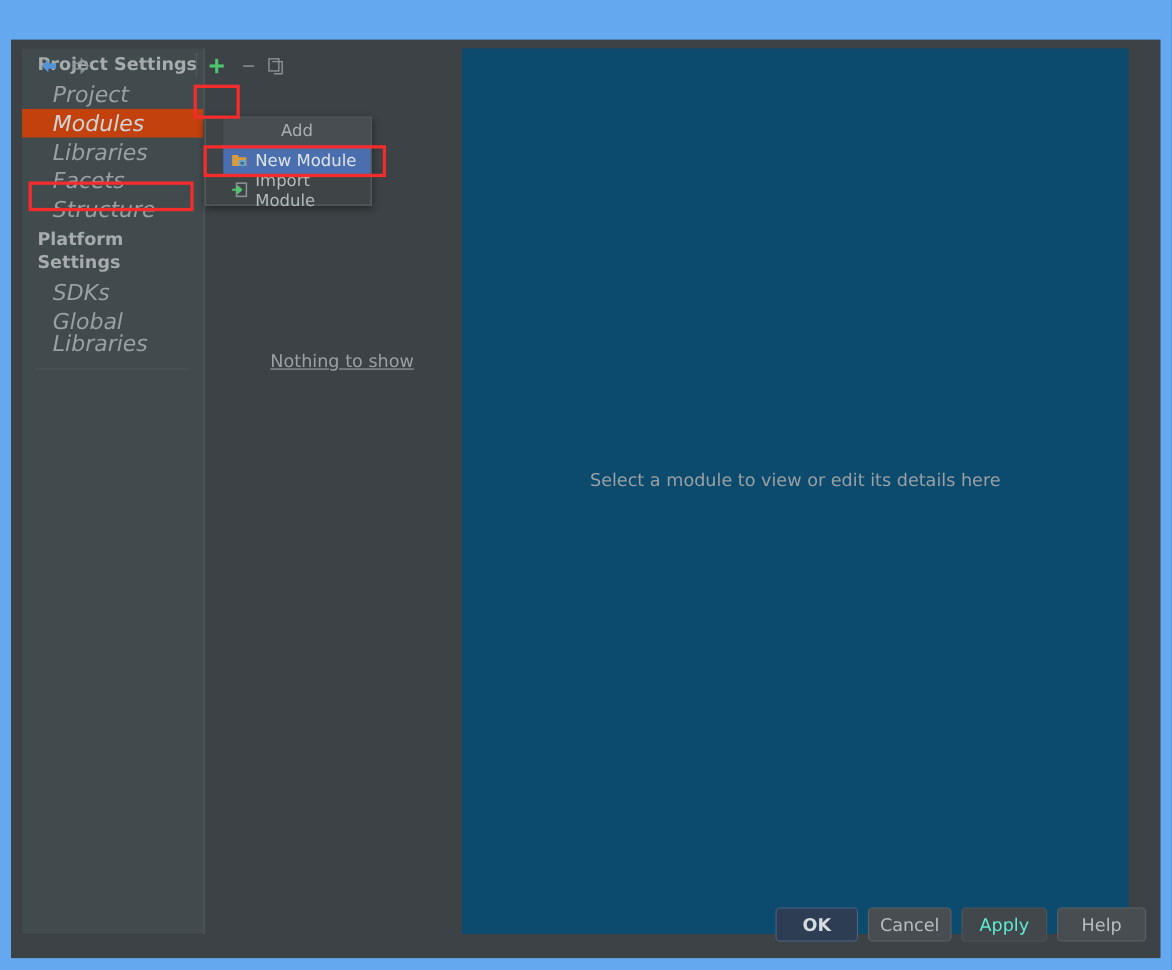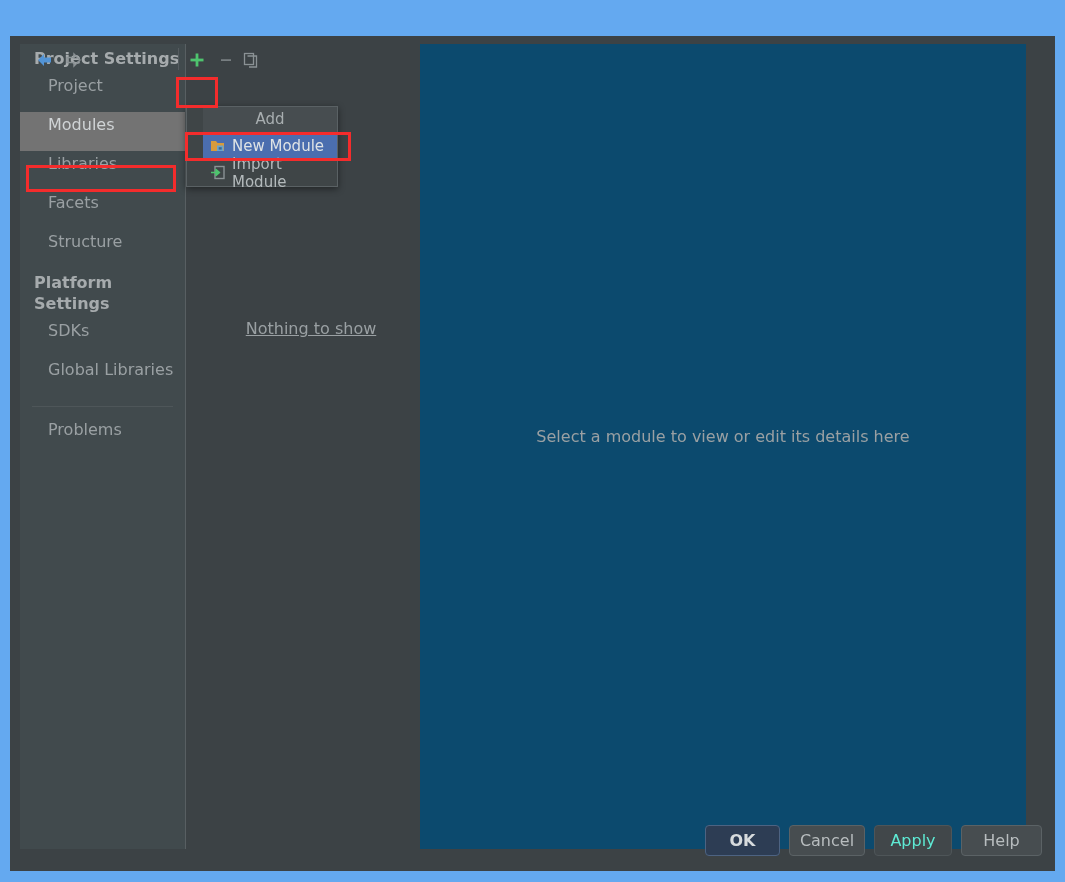--- a/index.html
+++ b/index.html
@@ -83,28 +83,29 @@
     box-sizing: border-box;
   }
   .nav-group {
     font-size: 16px;
     font-weight: bold;
     color: #a6abad;
     padding: 4px 0 4px 14px;
     line-height: 21px;
   }
   .nav-item {
-    font-size: 16px;
+    font-size: 20px;
     color: #9aa0a3;
-    padding: 3px 0 16px 28px;
+    padding: 3px 0 3px 28px;
     line-height: 20px;
     cursor: default;
+    font-style: italic;
   }
   .nav-item.selected {
-    background: #737373;
+    background: #c2410c;
     color: #d0d4d6;
   }
   .nav-sep {
     height: 1px;
     background: #4e5659;
     margin: 10px 12px 10px 12px;
   }
 
   
   #middle {
@@ -308,21 +309,20 @@
       <div class="nav-item">Libraries</div>
       <div class="nav-item">Facets</div>
       <div class="nav-item">Structure</div>
 
       <div class="nav-group">Platform Settings</div>
       <div class="nav-item">SDKs</div>
       <div class="nav-item">Global Libraries</div>
 
       <div class="nav-sep"></div>
 
-      <div class="nav-item">Problems</div>
     </div>
 
     <div id="middle">
       <div id="middle-toolbar"></div>
       <div id="nothing-to-show">Nothing to show</div>
     </div>
 
     <div id="rightpanel">
       <div id="right-hint">Select a module to view or edit its details here</div>
     </div>

